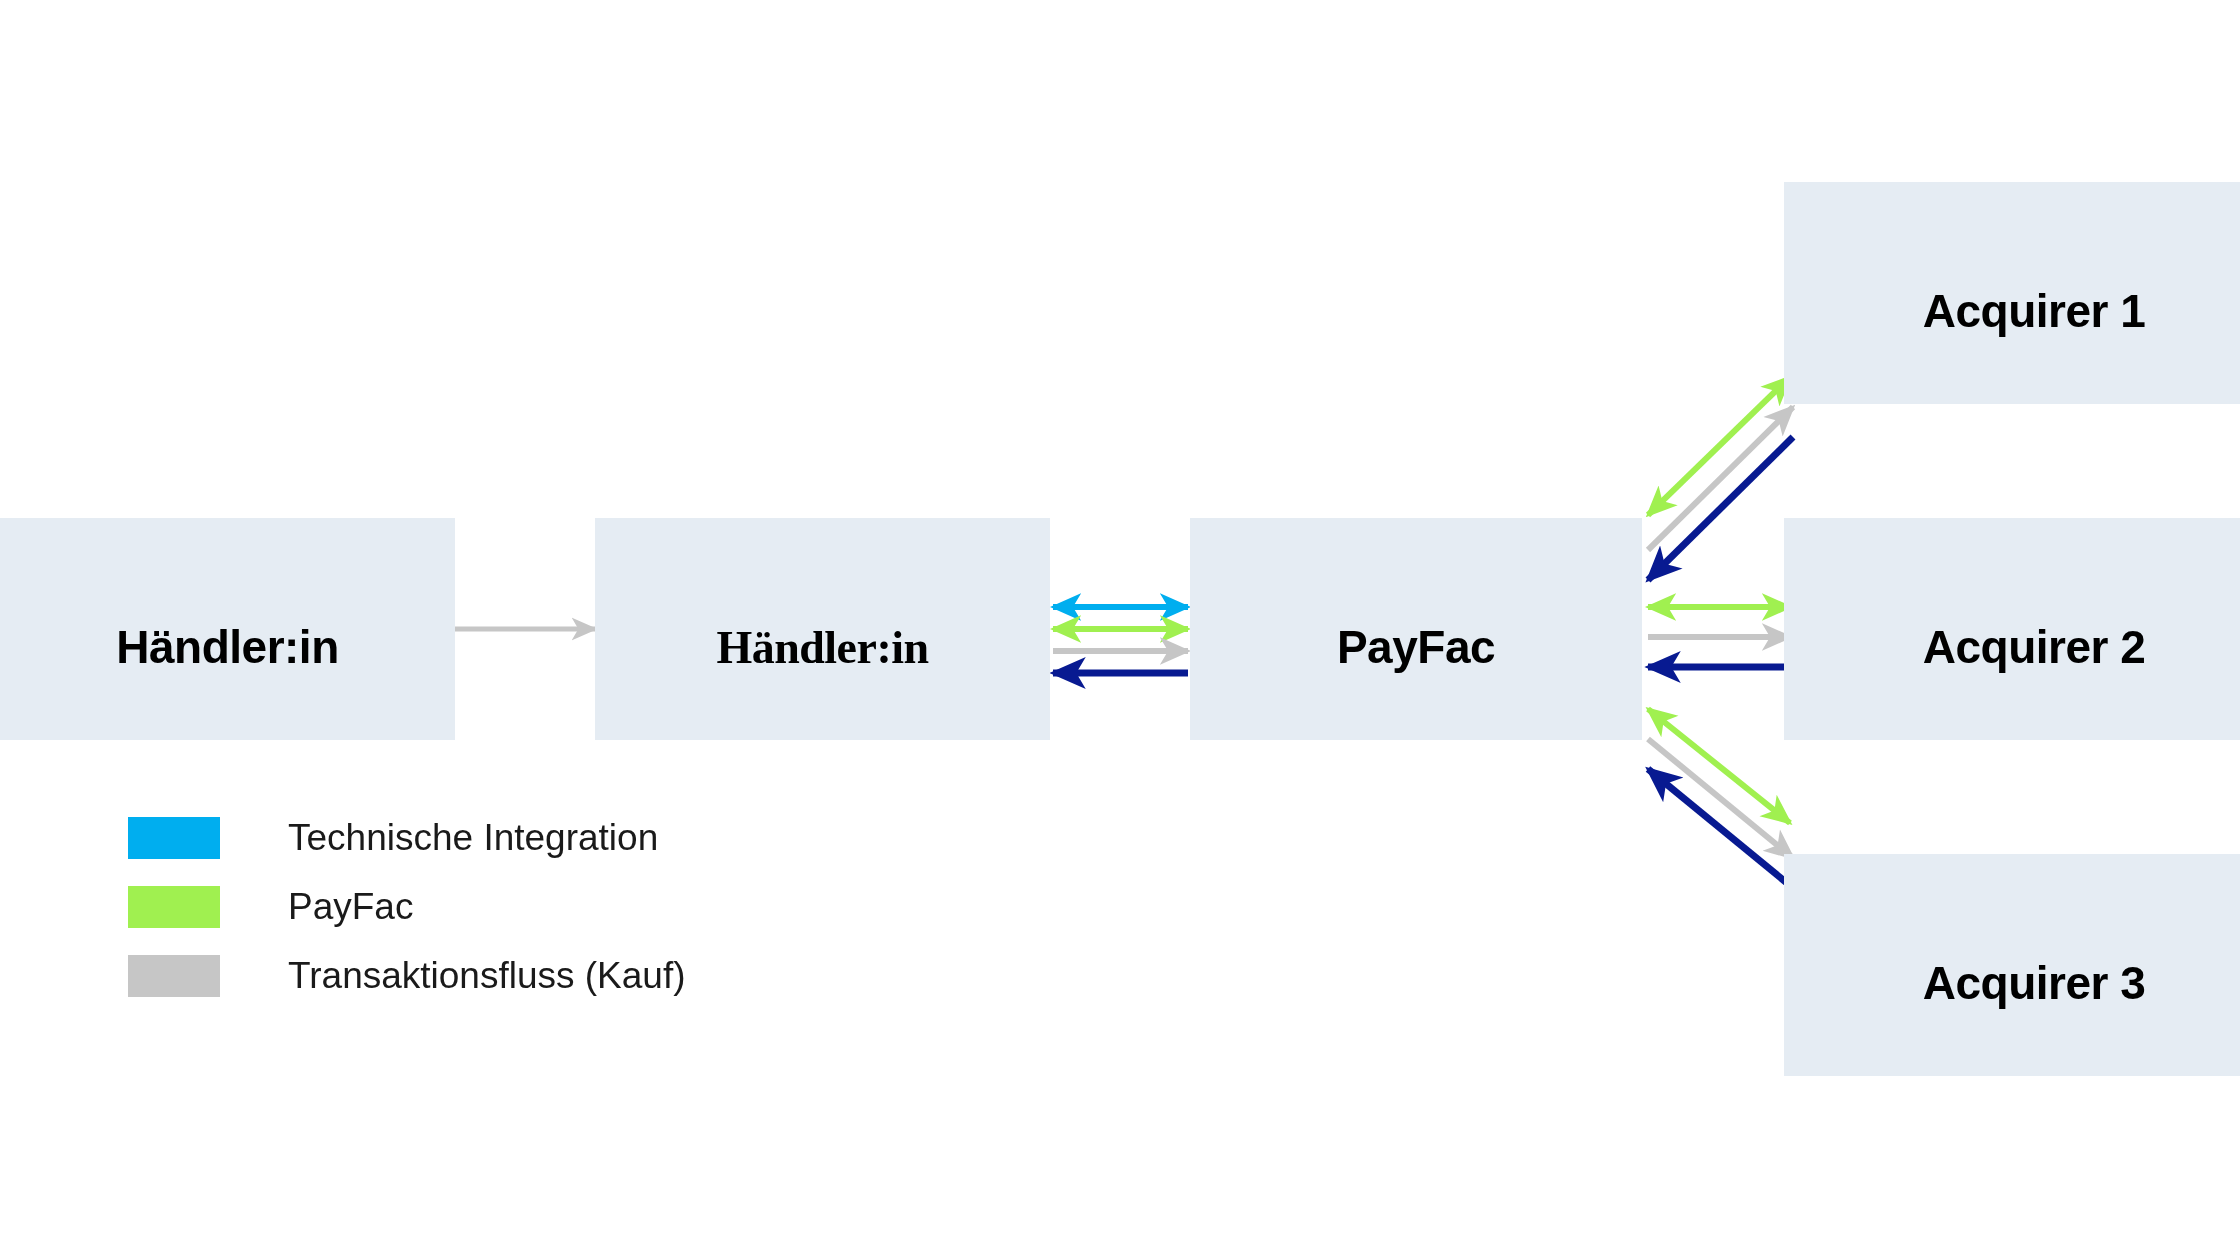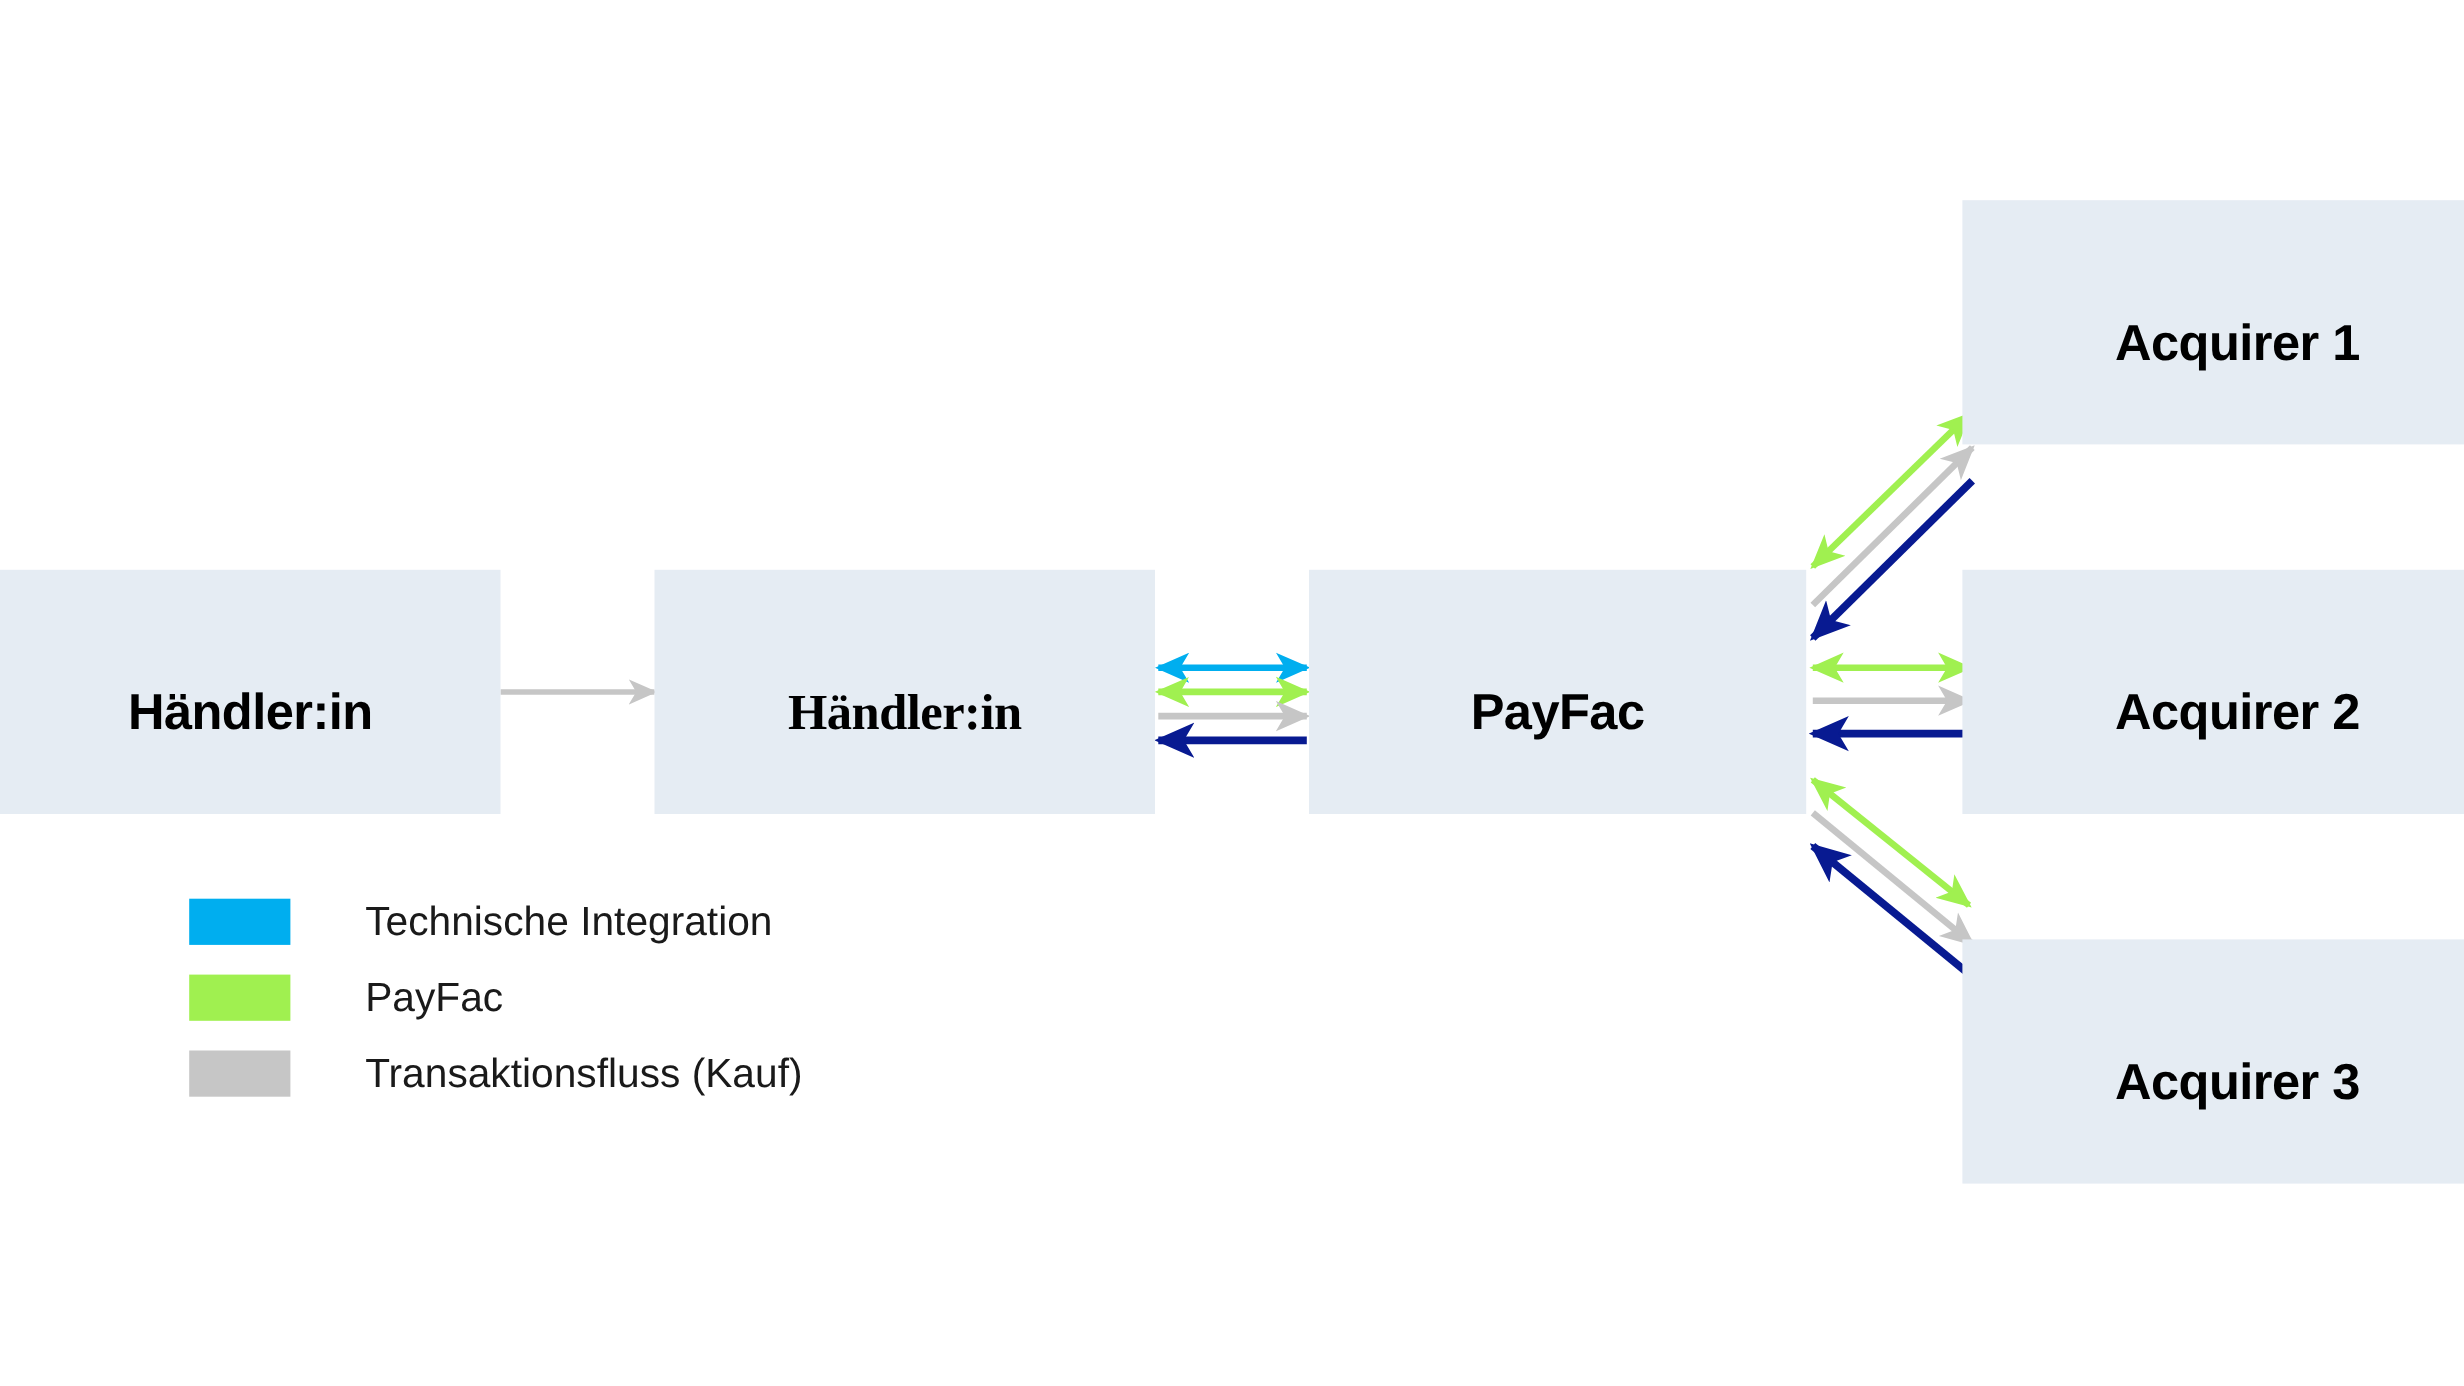--- a/index.html
+++ b/index.html
@@ -45,21 +45,20 @@
     left: 128px;
     top: 818px;
     display: flex;
     flex-direction: column;
     gap: 29px;
   }
   .legend-row {
     display: flex;
     align-items: center;
     height: 40px;
-    margin-left: 44px;
   }
   .legend-swatch {
     width: 92px;
     height: 42px;
     flex: 0 0 auto;
   }
   .legend-text {
     margin-left: 68px;
     font-family: "Liberation Sans", sans-serif;
     font-size: 37px;

